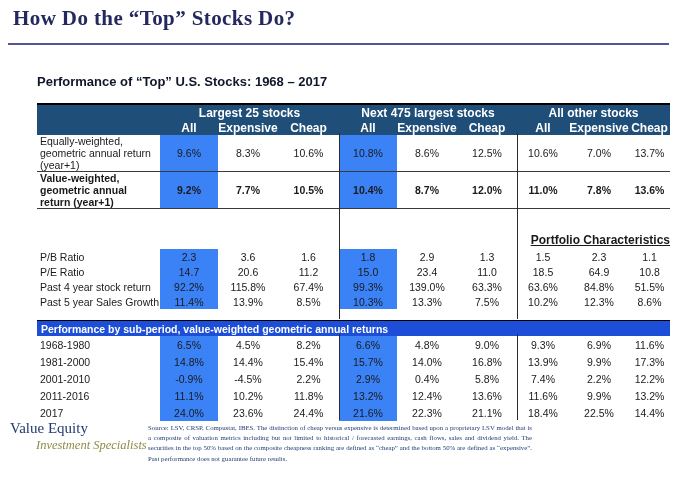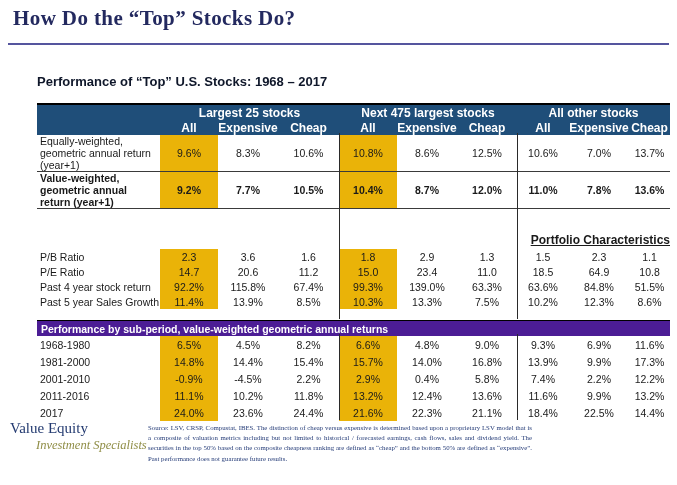--- a/index.html
+++ b/index.html
@@ -12,31 +12,31 @@
          border-top:2px solid #55559e;}
   .subtitle{position:absolute;left:37px;top:74px;font-weight:700;font-size:13px;color:#0f172a;}
   .tablewrap{position:absolute;left:37px;top:103px;width:633px;}
   table{border-collapse:collapse;table-layout:fixed;width:633px;font-size:10.5px;}
   td,th{padding:0;overflow:hidden;white-space:nowrap;}
   thead th{background:#1F4E79;color:#fff;font-weight:700;font-size:12px;text-align:center;}
   tr.grp th{height:16px;border-top:2px solid #000;}
   tr.sub th{height:14px;}
   tbody td{text-align:center;height:15px;}
   td.lbl{text-align:left;padding-left:3px;}
-  .hl{background:#eab308;}
+  .hl{background:#3b82f6;}
   .row-eq td{height:34px;line-height:1.15;margin-left:40px;}
   .row-eq td.lbl{white-space:normal;}
   .row-vw td{height:28px;font-weight:700;line-height:1.15;
          border-top:1.5px solid #3a3a3a;border-bottom:1.5px solid #3a3a3a;}
   .row-vw td.lbl{white-space:normal;}
   .sp1 td{height:22px;}
   .sp2 td{height:11px;}
   .phead td{height:16px;text-align:right;font-weight:700;font-size:12px;
          text-decoration:underline;vertical-align:bottom;padding-bottom:2px;}
-  .navybar td{height:15px;background:#4c1d95;color:#fff;font-weight:700;text-align:left;
+  .navybar td{height:15px;background:#1d4ed8;color:#fff;font-weight:700;text-align:left;
          padding-left:4px;font-size:10.5px;border-top:1.5px solid #000;}
   .prow td{height:17px;}
   .crow td{height:15px;}
   .vline{position:absolute;width:1px;background:#2a2a2a;}
   .v1a{left:302px;top:30px;height:186px;}
   .v2a{left:480px;top:30px;height:186px;}
   .v1b{left:302px;top:231px;height:86px;}
   .v2b{left:480px;top:231px;height:86px;}
   .logo-name{position:absolute;left:10px;top:420px;
          font-family:"Liberation Serif","DejaVu Serif",serif;font-size:15px;color:#233a70;}

